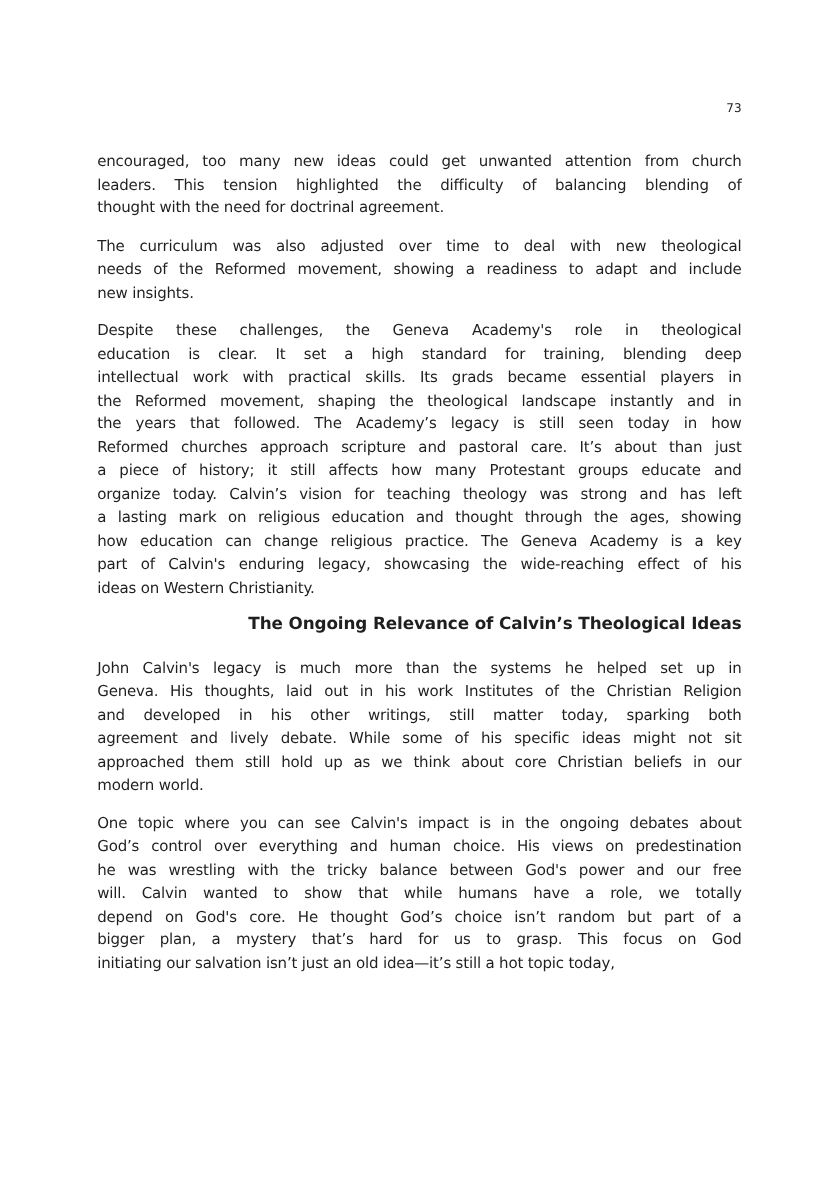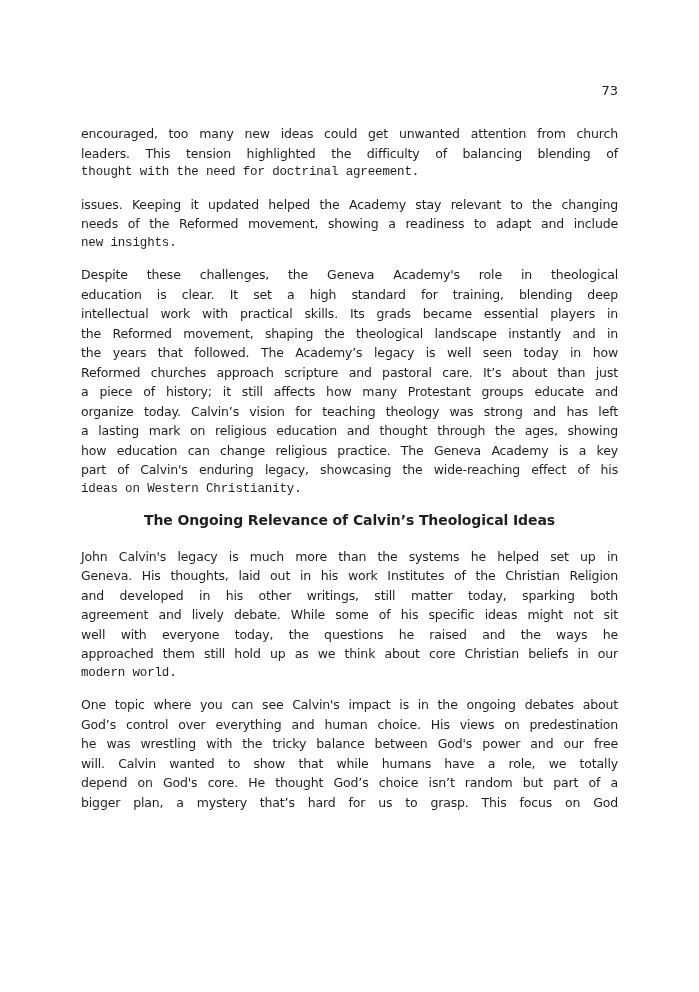--- a/index.html
+++ b/index.html
@@ -15,21 +15,21 @@
     font-family: "DejaVu Sans", "Liberation Sans", sans-serif;
     color: var(--text-color, #1f1f1f);
     overflow: hidden;
   }
   .page-number {
     position: absolute;
     top: 84px;
     left: 81px;
     width: 537px;
     text-align: right;
-    font-size: 13px;
+    font-size: 10px;
     line-height: 14px;
   }
   .content {
     position: absolute;
     left: 81px;
     top: 124px;
     width: 537px;
     font-size: 12.5px;
     line-height: 19.5px;
     letter-spacing: -0.15px;
@@ -37,73 +37,72 @@
   .paragraph {
     margin: 0 0 12px 0;
   }
   .line {
     text-align: justify;
     text-align-last: justify;
     white-space: normal;
   }
   .line.last {
     text-align-last: left;
-    font-family: Liberation Mono, monospace;
   }
   .heading {
     font-size: 14px;
     font-weight: bold;
     line-height: 19.5px;
     margin: 0 0 16px 0;
     letter-spacing: -0.1px;
-    text-align: center;
+    text-align: right;
   }
 </style>
 </head>
 <body>
 
 <div class="page">
   <div class="page-number">73</div>
   <div class="content">
       <div class="paragraph">
         <div class="line">encouraged, too many new ideas could get unwanted attention from church</div>
         <div class="line">leaders. This tension highlighted the difficulty of balancing blending of</div>
         <div class="line last">thought with the need for doctrinal agreement.</div>
       </div>
       <div class="paragraph">
-        <div class="line">issues. Keeping it updated helped the Academy stay relevant to the changing</div>
+        <div class="line">The curriculum was also adjusted over time to deal with new theological</div>
         <div class="line">needs of the Reformed movement, showing a readiness to adapt and include</div>
         <div class="line last">new insights.</div>
       </div>
       <div class="paragraph">
         <div class="line">Despite these challenges, the Geneva Academy's role in theological</div>
         <div class="line">education is clear. It set a high standard for training, blending deep</div>
         <div class="line">intellectual work with practical skills. Its grads became essential players in</div>
         <div class="line">the Reformed movement, shaping the theological landscape instantly and in</div>
-        <div class="line">the years that followed. The Academy’s legacy is well seen today in how</div>
+        <div class="line">the years that followed. The Academy’s legacy is still seen today in how</div>
         <div class="line">Reformed churches approach scripture and pastoral care. It’s about than just</div>
         <div class="line">a piece of history; it still affects how many Protestant groups educate and</div>
         <div class="line">organize today. Calvin’s vision for teaching theology was strong and has left</div>
         <div class="line">a lasting mark on religious education and thought through the ages, showing</div>
         <div class="line">how education can change religious practice. The Geneva Academy is a key</div>
         <div class="line">part of Calvin's enduring legacy, showcasing the wide-reaching effect of his</div>
         <div class="line last">ideas on Western Christianity.</div>
       </div>
       <div class="heading">The Ongoing Relevance of Calvin’s Theological Ideas</div>
       <div class="paragraph">
         <div class="line">John Calvin's legacy is much more than the systems he helped set up in</div>
         <div class="line">Geneva. His thoughts, laid out in his work Institutes of the Christian Religion</div>
         <div class="line">and developed in his other writings, still matter today, sparking both</div>
         <div class="line">agreement and lively debate. While some of his specific ideas might not sit</div>
-        <div class="line">well with everyone today, the questions he raised and the ways he</div>
         <div class="line">approached them still hold up as we think about core Christian beliefs in our</div>
         <div class="line last">modern world.</div>
       </div>
       <div class="paragraph">
         <div class="line">One topic where you can see Calvin's impact is in the ongoing debates about</div>
         <div class="line">God’s control over everything and human choice. His views on predestination</div>
         <div class="line">he was wrestling with the tricky balance between God's power and our free</div>
         <div class="line">will. Calvin wanted to show that while humans have a role, we totally</div>
         <div class="line">depend on God's core. He thought God’s choice isn’t random but part of a</div>
         <div class="line">bigger plan, a mystery that’s hard for us to grasp. This focus on God</div>
+        <div class="line last">initiating our salvation isn’t just an old idea—it’s still a hot topic today,</div>
       </div>
     </div>
 </div>
 
 </body></html>

